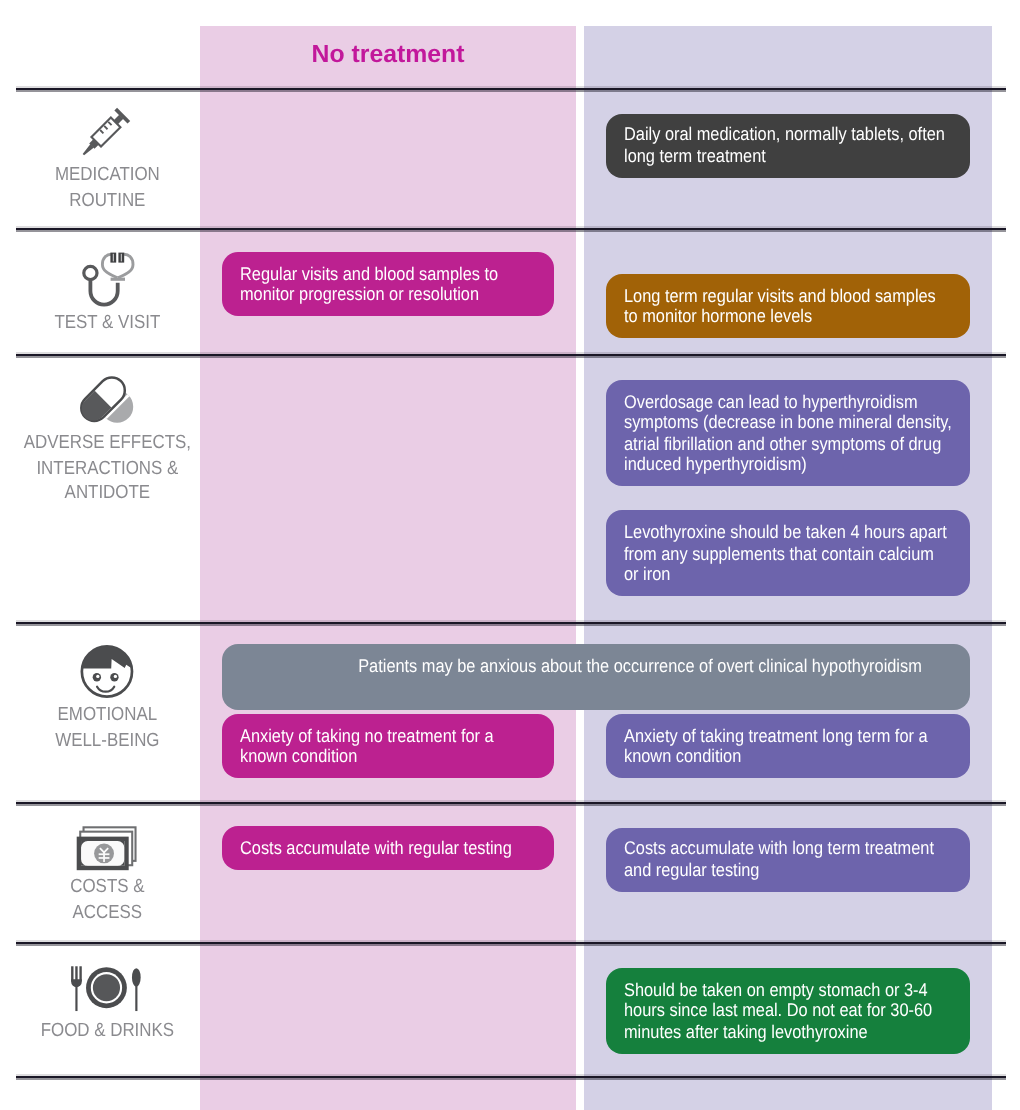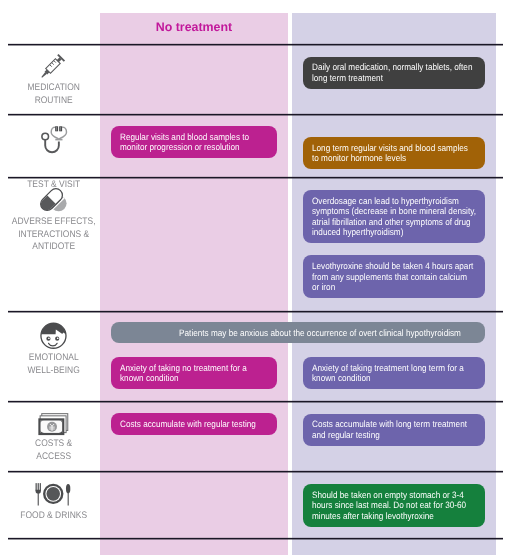--- a/index.html
+++ b/index.html
@@ -30,21 +30,21 @@
   .rowlabel > span{display:block;transform:scaleX(.89);transform-origin:center top;white-space:pre-line;width:112.36%;margin-left:-6.18%;}
   .rowicon{position:absolute;line-height:0;}
 
   
   .box{position:absolute;border-radius:8px;color:#ffffff;font-size:9.2px;
        line-height:10.4px;padding:5.8px 9px 5.8px 9px;box-sizing:border-box;}
   .box > span{display:block;transform:scaleX(.89);transform-origin:left top;width:112.36%;}
   .box-wide > span{transform-origin:center top;}
   .box-a{left:111px;width:166px;}
   .box-b{left:303px;width:182px;}
-  .box-wide{left:111px;width:374px;text-align:center;padding-top:6.1px;padding-bottom:4px;}
+  .box-wide{left:111px;width:374px;text-align:center;padding-top:6.1px;padding-bottom:16px;}
 </style>
 </head>
 <body>
 
 <div class="stage">
 
   <div class="band band-a" style="background: rgb(234, 205, 229);"></div>
   <div class="band band-b" style="background: rgb(212, 209, 230);"></div>
 
   <div class="rule" style="top: 44px; background: rgb(26, 23, 38);"></div>
@@ -79,21 +79,21 @@
           <circle cx="5.2" cy="11.5" r="3.3" fill="none" stroke="#58595b" stroke-width="1.6"></circle>
           <path d="M5.2 14.8 L5.2 20.45 A6.825 6.825 0 0 0 18.85 20.45 L18.85 16.4" fill="none" stroke="#58595b" stroke-width="1.9"></path>
           <path d="M18.75 13.9 C 15.7 12.4 11.2 11 11.2 7.2 C 11.2 3.7 13.4 2.1 15.7 2.1" fill="none" stroke="#9b9c9e" stroke-width="1.45"></path>
           <path d="M18.95 13.9 C 22 12.4 26.5 11 26.5 7.2 C 26.5 3.7 24.3 2.1 22 2.1" fill="none" stroke="#9b9c9e" stroke-width="1.45"></path>
           <line x1="15.3" y1="14.6" x2="22.5" y2="14.6" stroke="#9b9c9e" stroke-width="1.6"></line>
           <rect x="15.2" y="1.3" width="2.9" height="5" fill="#3f4042"></rect>
           <rect x="19.2" y="1.3" width="2.9" height="5" fill="#3f4042"></rect>
           <line x1="16.65" y1="1.9" x2="16.65" y2="5.7" stroke="#fff" stroke-width=".4"></line>
           <line x1="20.65" y1="1.9" x2="20.65" y2="5.7" stroke="#fff" stroke-width=".4"></line>
         </svg></div>
-      <div class="rowlabel" style="top: 156px; color: rgb(138, 138, 142); margin-top: 23px;"><span>TEST &amp; VISIT</span></div>
+      <div class="rowlabel" style="top: 156px; color: rgb(138, 138, 142);"><span>TEST &amp; VISIT</span></div>
       <div class="box box-a" style="top:125.9px;background:#BC2190">
         <span>Regular visits and blood samples to monitor progression or resolution</span>
       </div>
       <div class="box box-b" style="top:137px;background:#a16207">
         <span>Long term regular visits and blood samples to monitor hormone levels</span>
       </div>
       <div class="rowicon" style="left:35.8px;top:182px"><svg width="34" height="32" viewBox="0 0 30 28">
           <circle cx="19.9" cy="18.7" r="7.1" fill="#a9aaac"></circle>
           <g transform="rotate(45 19.9 18.7)">
             <rect x="19.25" y="11.6" width="1.3" height="14.2" fill="#fff"></rect>

